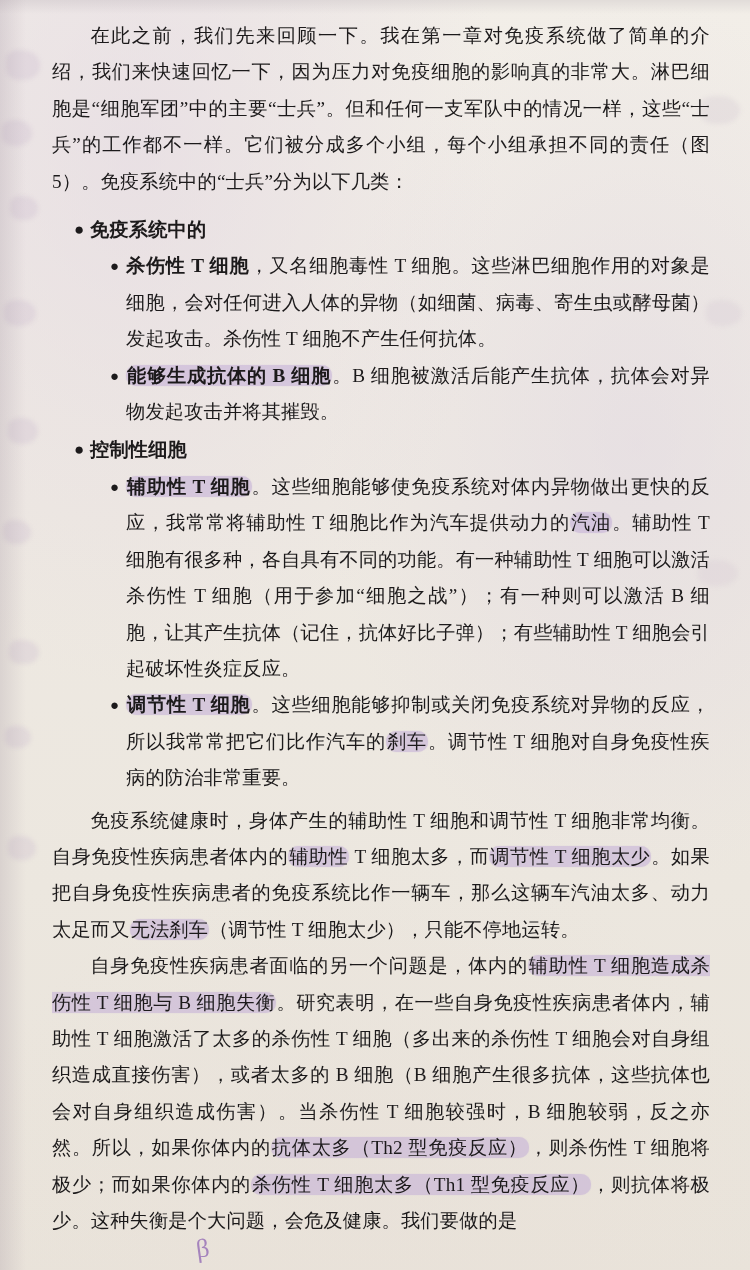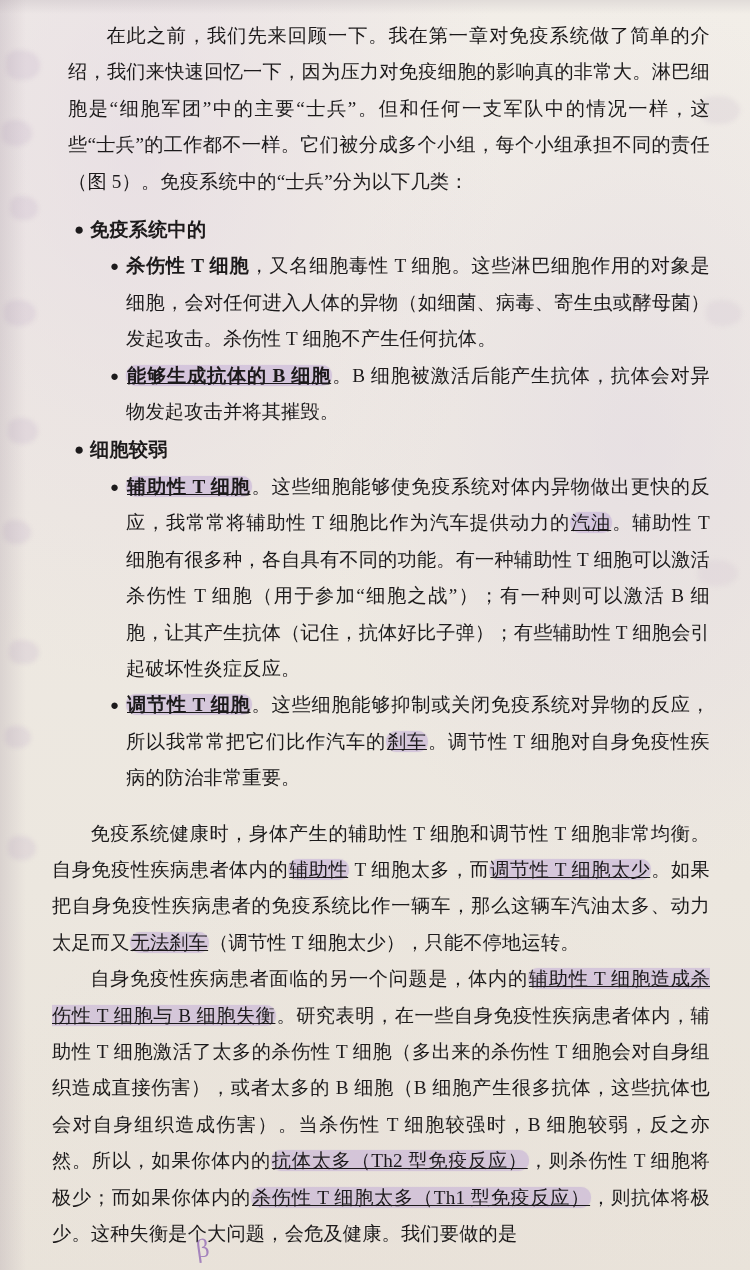--- a/index.html
+++ b/index.html
@@ -46,21 +46,20 @@
     letter-spacing: 0.2px;
     text-align: justify;
     text-justify: inter-ideograph;
   }
   .para {
     text-indent: 2em;
     margin-bottom: 0;
   }
   .intro {
     margin-bottom: 12px;
-    margin-left: 16px;
   }
   .list-l1 {
     list-style: none;
     margin: 0;
     padding: 0 0 0 38px;
   }
   .list-l1 > li {
     position: relative;
     font-weight: bold;
     margin-bottom: 2px;
@@ -92,24 +91,23 @@
   }
   .l2-body {
     display: block;
     padding-left: 0;
   }
   .hl {
     background: rgba(197,176,216,0.58);
     box-shadow: 0 0 1px rgba(197,176,216,0.6);
     border-radius: 10px;
     padding: 0 1px;
-    text-decoration: underline;
   }
   .b { font-weight: bold; }
-  .body-paras { margin-top: 19px; }
+  .body-paras { margin-top: 6px; }
   .body-paras p { margin-bottom: 0; }
   .pen {
     position: absolute;
     left: 196px;
     bottom: 6px;
     font-family: "Liberation Serif", serif;
     font-size: 26px;
     color: #9a74b8;
     transform: rotate(-8deg);
     opacity: 0.85;
@@ -170,21 +168,21 @@
             <span class="bullet">●</span>
             <span class="l2-body">
               <span class="b hl">能够生成抗体的 B 细胞</span><span>。B 细胞被激活后能产生抗体，抗体会对异物发起攻击并将其摧毁。</span>
             </span>
           </li>
         </ul>
       </li>
 
       <li>
         <span class="bullet">●</span>
-        <span>细胞较弱</span>
+        <span>控制性细胞</span>
         <ul class="list-l2">
           <li>
             <span class="bullet">●</span>
             <span class="l2-body">
               <span class="b hl">辅助性 T 细胞</span><span>。这些细胞能够使免疫系统对体内异物做出更快的反应，我常常将辅助性 T 细胞比作为汽车提供动力的</span><span class="hl">汽油</span><span>。辅助性 T 细胞有很多种，各自具有不同的功能。有一种辅助性 T 细胞可以激活杀伤性 T 细胞（用于参加“细胞之战”）；有一种则可以激活 B 细胞，让其产生抗体（记住，抗体好比子弹）；有些辅助性 T 细胞会引起破坏性炎症反应。</span>
             </span>
           </li>
           <li>
             <span class="bullet">●</span>
             <span class="l2-body">

